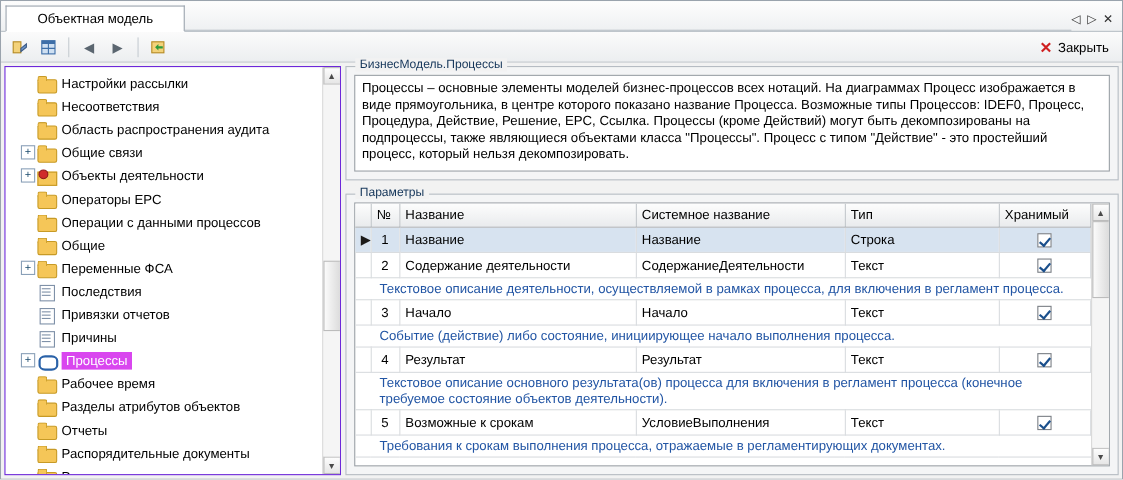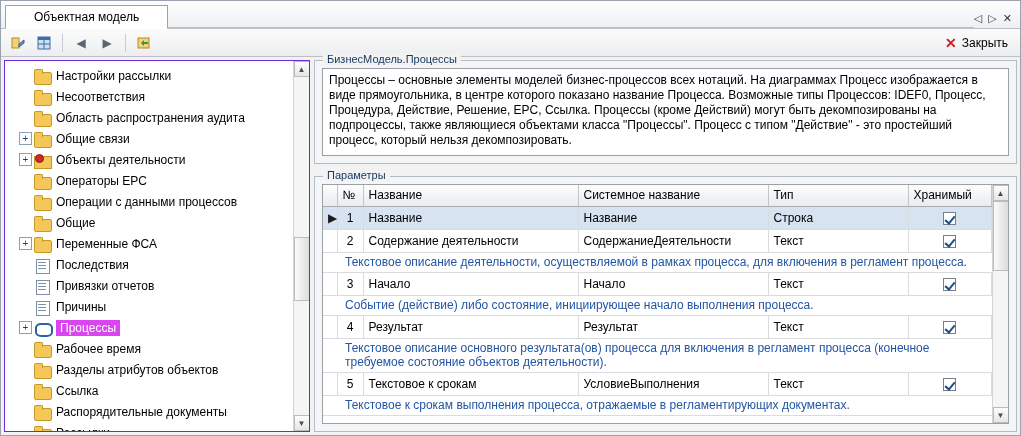--- a/index.html
+++ b/index.html
@@ -470,21 +470,21 @@
             <span class="lbl">Рабочее время</span>
           </div>
           <div class="trow">
             <span class="exp none"></span>
             <span class="ico folder"></span>
             <span class="lbl">Разделы атрибутов объектов</span>
           </div>
           <div class="trow">
             <span class="exp none"></span>
             <span class="ico folder"></span>
-            <span class="lbl">Ссылка</span>
+            <span class="lbl">Отчеты</span>
           </div>
           <div class="trow">
             <span class="exp none"></span>
             <span class="ico folder"></span>
             <span class="lbl">Распорядительные документы</span>
           </div>
           <div class="trow">
             <span class="exp none"></span>
             <span class="ico folder"></span>
             <span class="lbl">Рассылки</span>
@@ -567,27 +567,27 @@
                     <td>Результат</td>
                     <td>Текст</td>
                     <td class="c-store"><span class="chk"></span></td>
                   </tr>
                   <tr class="note">
                     <td colspan="6">Текстовое описание основного результата(ов) процесса для включения в регламент процесса (конечное требуемое состояние объектов деятельности).</td>
                   </tr>
                   <tr class="">
                     <td class="c-marker"></td>
                     <td class="c-num">5</td>
-                    <td>Текстовое к срокам</td>
+                    <td>Возможные к срокам</td>
                     <td>УсловиеВыполнения</td>
                     <td>Текст</td>
                     <td class="c-store"><span class="chk"></span></td>
                   </tr>
                   <tr class="note">
-                    <td colspan="6">Текстовое к срокам выполнения процесса, отражаемые в регламентирующих документах.</td>
+                    <td colspan="6">Требования к срокам выполнения процесса, отражаемые в регламентирующих документах.</td>
                   </tr>
                 </tbody>
             </table>
           </div>
           <div class="vscroll">
             <div class="vs-btn">▲</div>
             <div class="vs-track">
               <div class="vs-thumb" style="top:0;height:70px;"></div>
             </div>
             <div class="vs-btn">▼</div>

